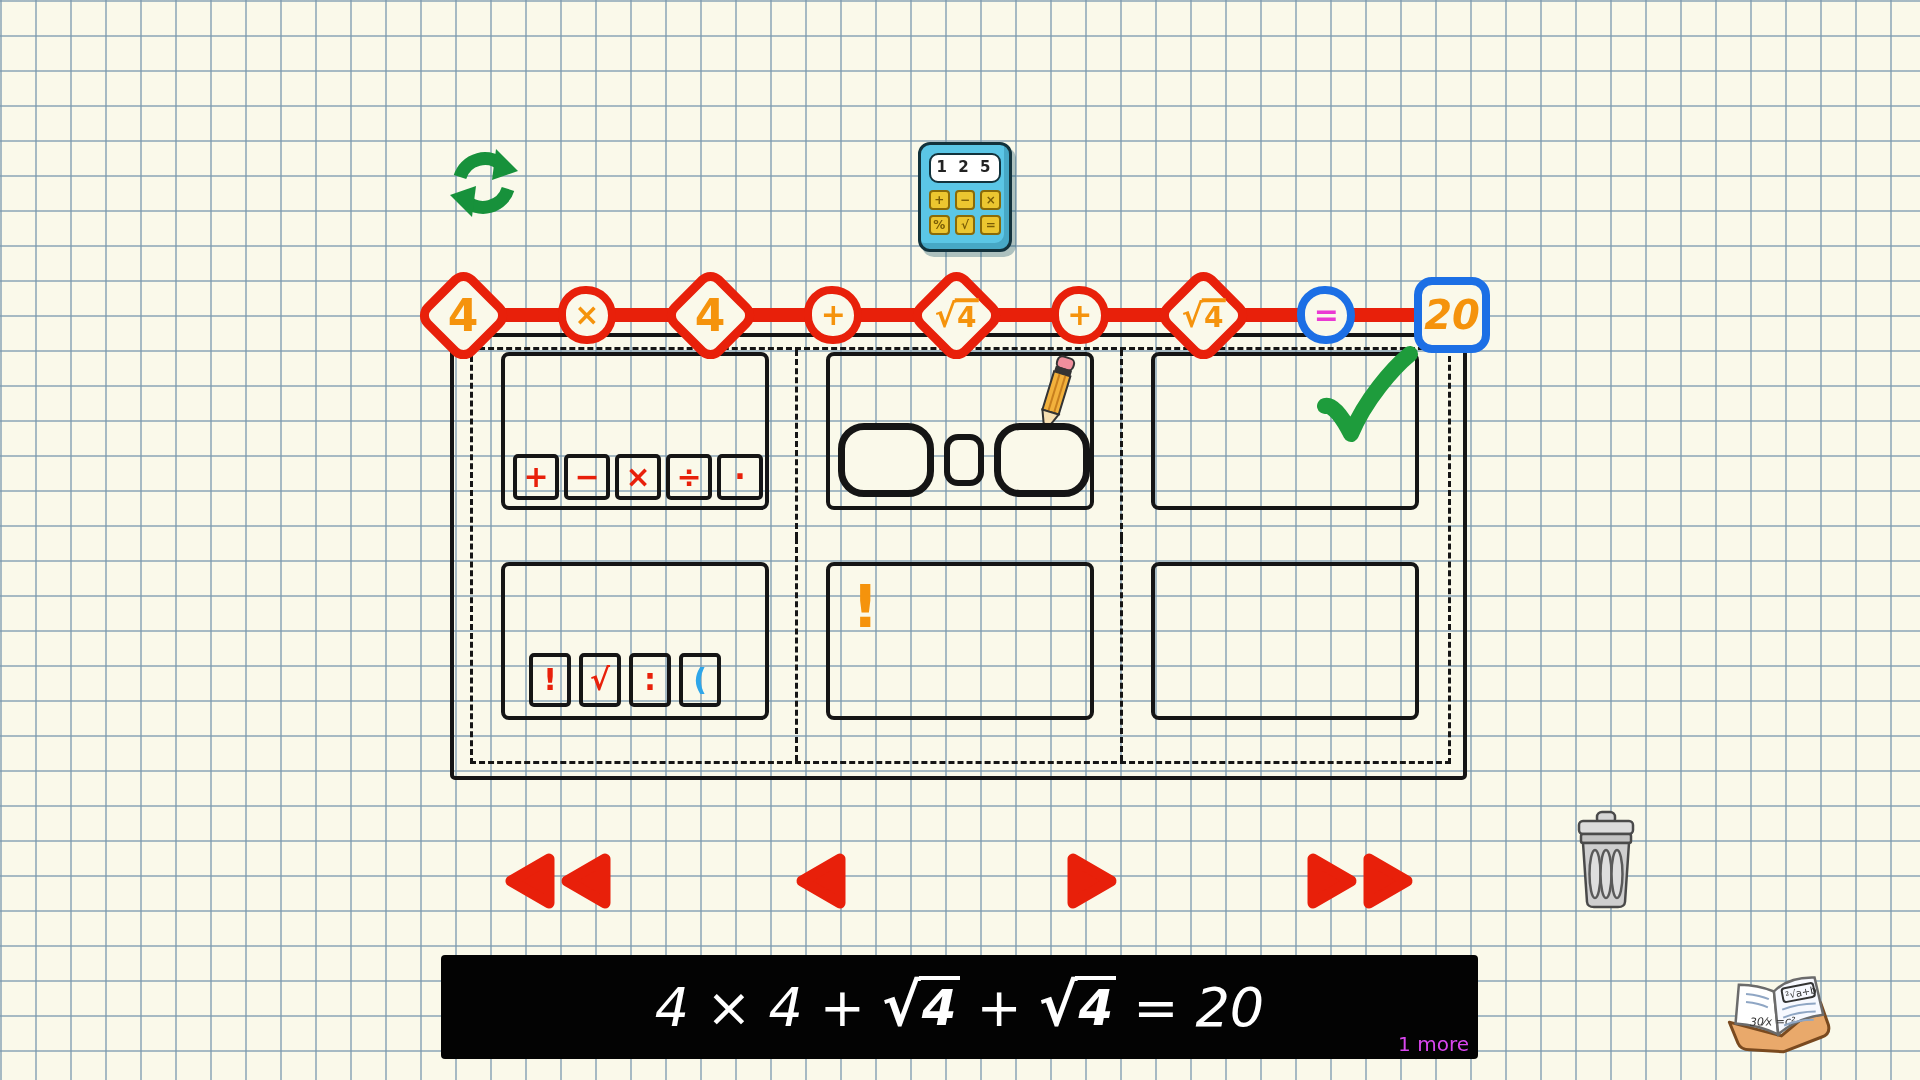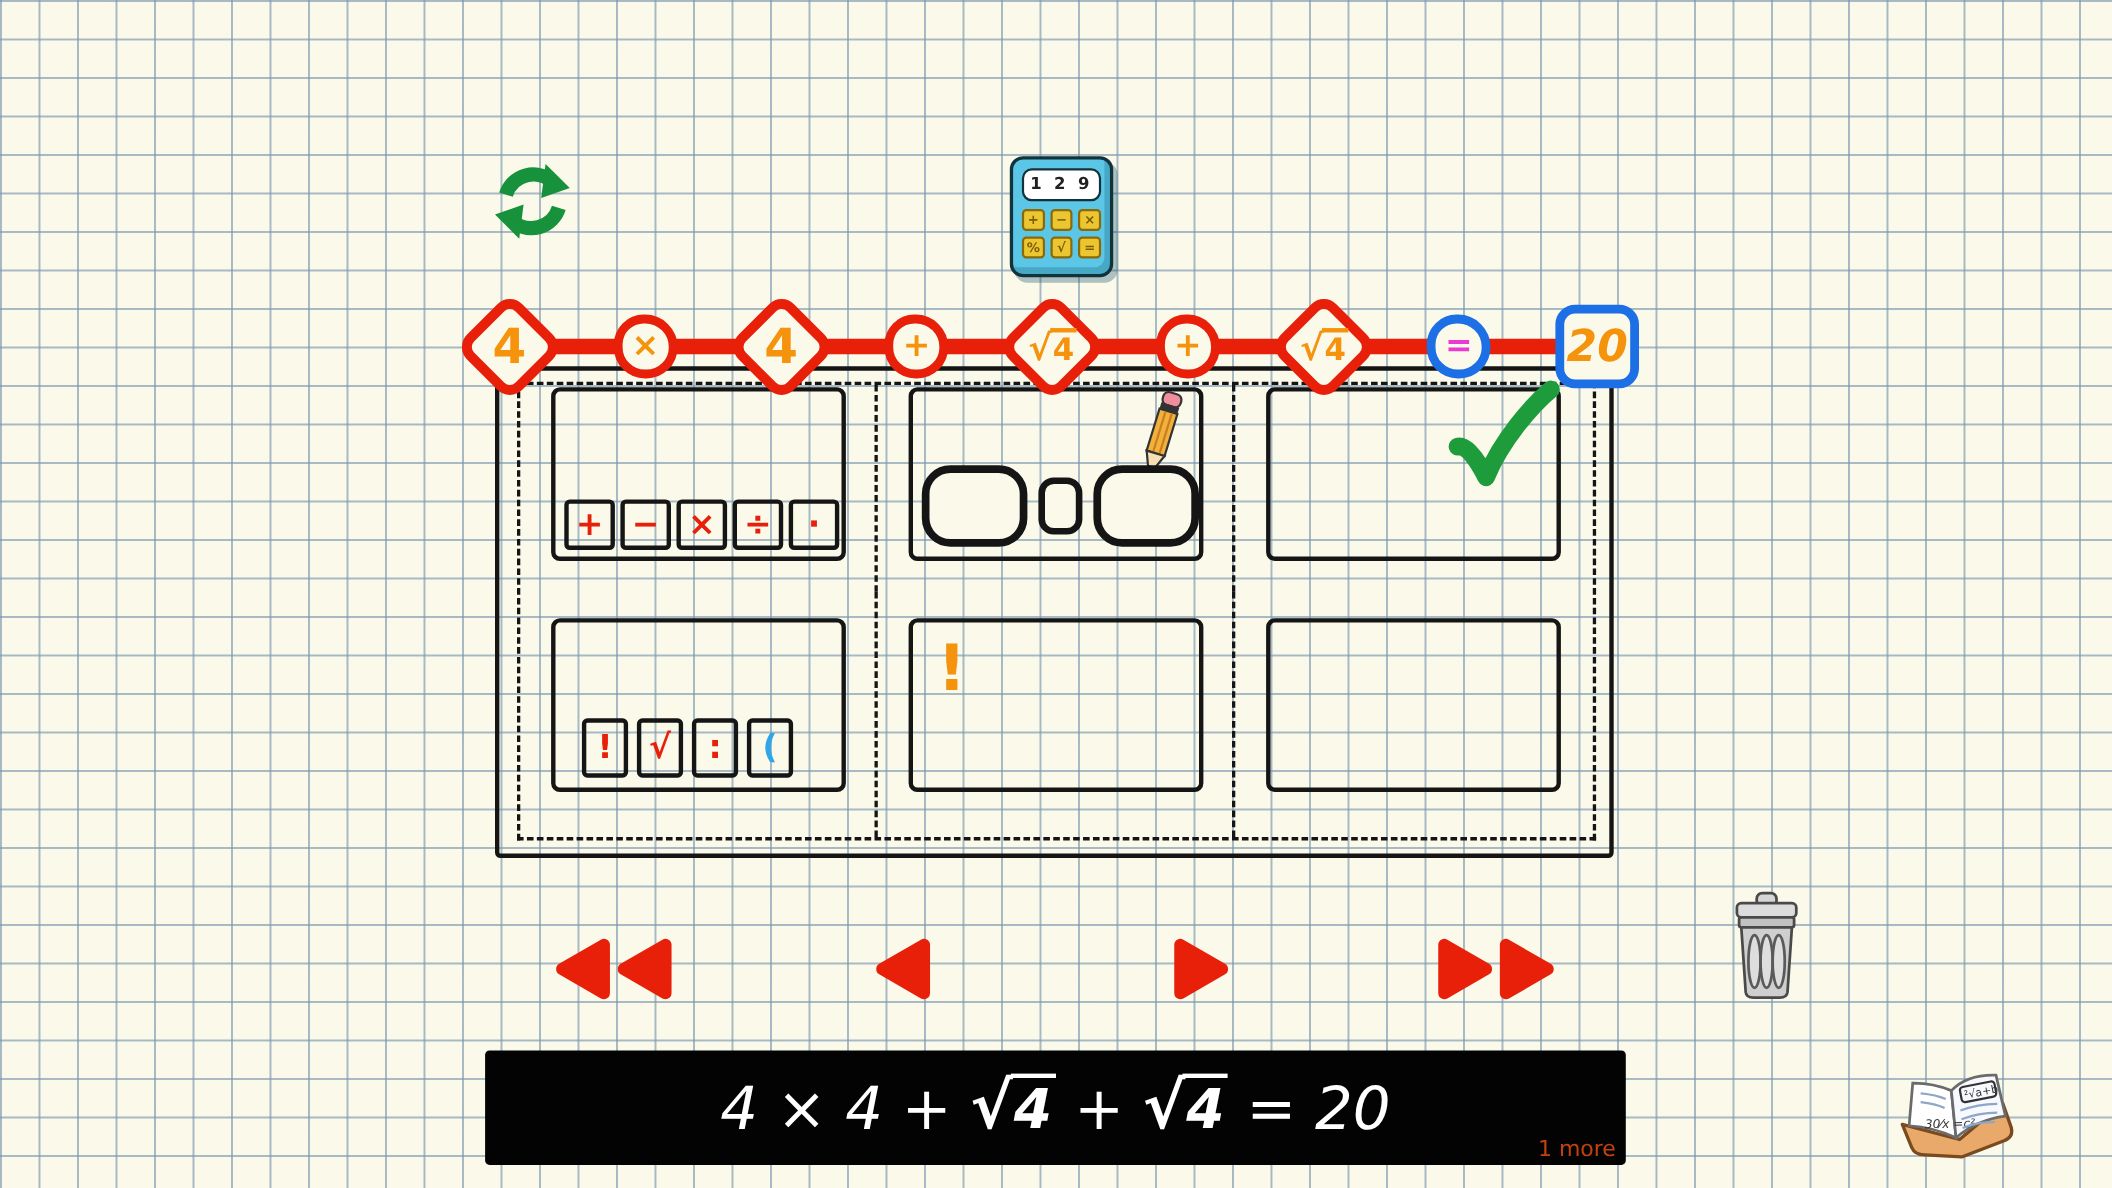--- a/index.html
+++ b/index.html
@@ -96,38 +96,38 @@
   #book { position:absolute; left:1718px; top:958px; width:122px; height:100px; }
 
   
   #eqbar { position:absolute; left:441px; top:955px; width:1037px; height:104px;
     background:#030303; border-radius:4px; color:#fff; z-index:3; }
   #eq { display:flex; align-items:center; justify-content:center; gap:17px; height:100%;
     font-size:54px; font-style:italic; font-weight:500; }
   #eq .sq { display:flex; align-items:flex-start; }
   #eq .rad { font-style:italic; font-size:58px; line-height:1; margin-right:-2px; }
   #eq .rootv { font-style:italic; font-size:50px; line-height:1.15; border-top:4px solid #fff; padding:0 3px; }
-  #eq-more { position:absolute; right:9px; bottom:3px; font-size:20px; font-style:normal; color:#c2410c;margin-left:18px; }
+  #eq-more { position:absolute; right:9px; bottom:3px; font-size:20px; font-style:normal; color:#d946ef;margin-left:18px; }
 </style>
 </head>
 <body>
 
 <div id="stage">
 
   <div id="refresh-btn">
     <svg width="74" height="76" viewBox="0 0 74 76">
       <path d="M13 32 A26 26 0 0 1 56 21" fill="none" stroke="#17913B" stroke-width="13"></path>
       <polygon points="49,4 71,26 45,35" fill="#17913B"></polygon>
       <path d="M61 44 A26 26 0 0 1 18 55" fill="none" stroke="#17913B" stroke-width="13"></path>
       <polygon points="25,72 3,50 29,41" fill="#17913B"></polygon>
     </svg>
   </div>
 
   <div id="calculator">
-    <div id="calc-display">1 2 9</div>
+    <div id="calc-display">1 2 5</div>
     <div id="calc-keys">
         <div class="calcbtn">+</div>
         <div class="calcbtn">−</div>
         <div class="calcbtn">×</div>
         <div class="calcbtn">%</div>
         <div class="calcbtn">√</div>
         <div class="calcbtn">=</div>
       </div>
   </div>
 

